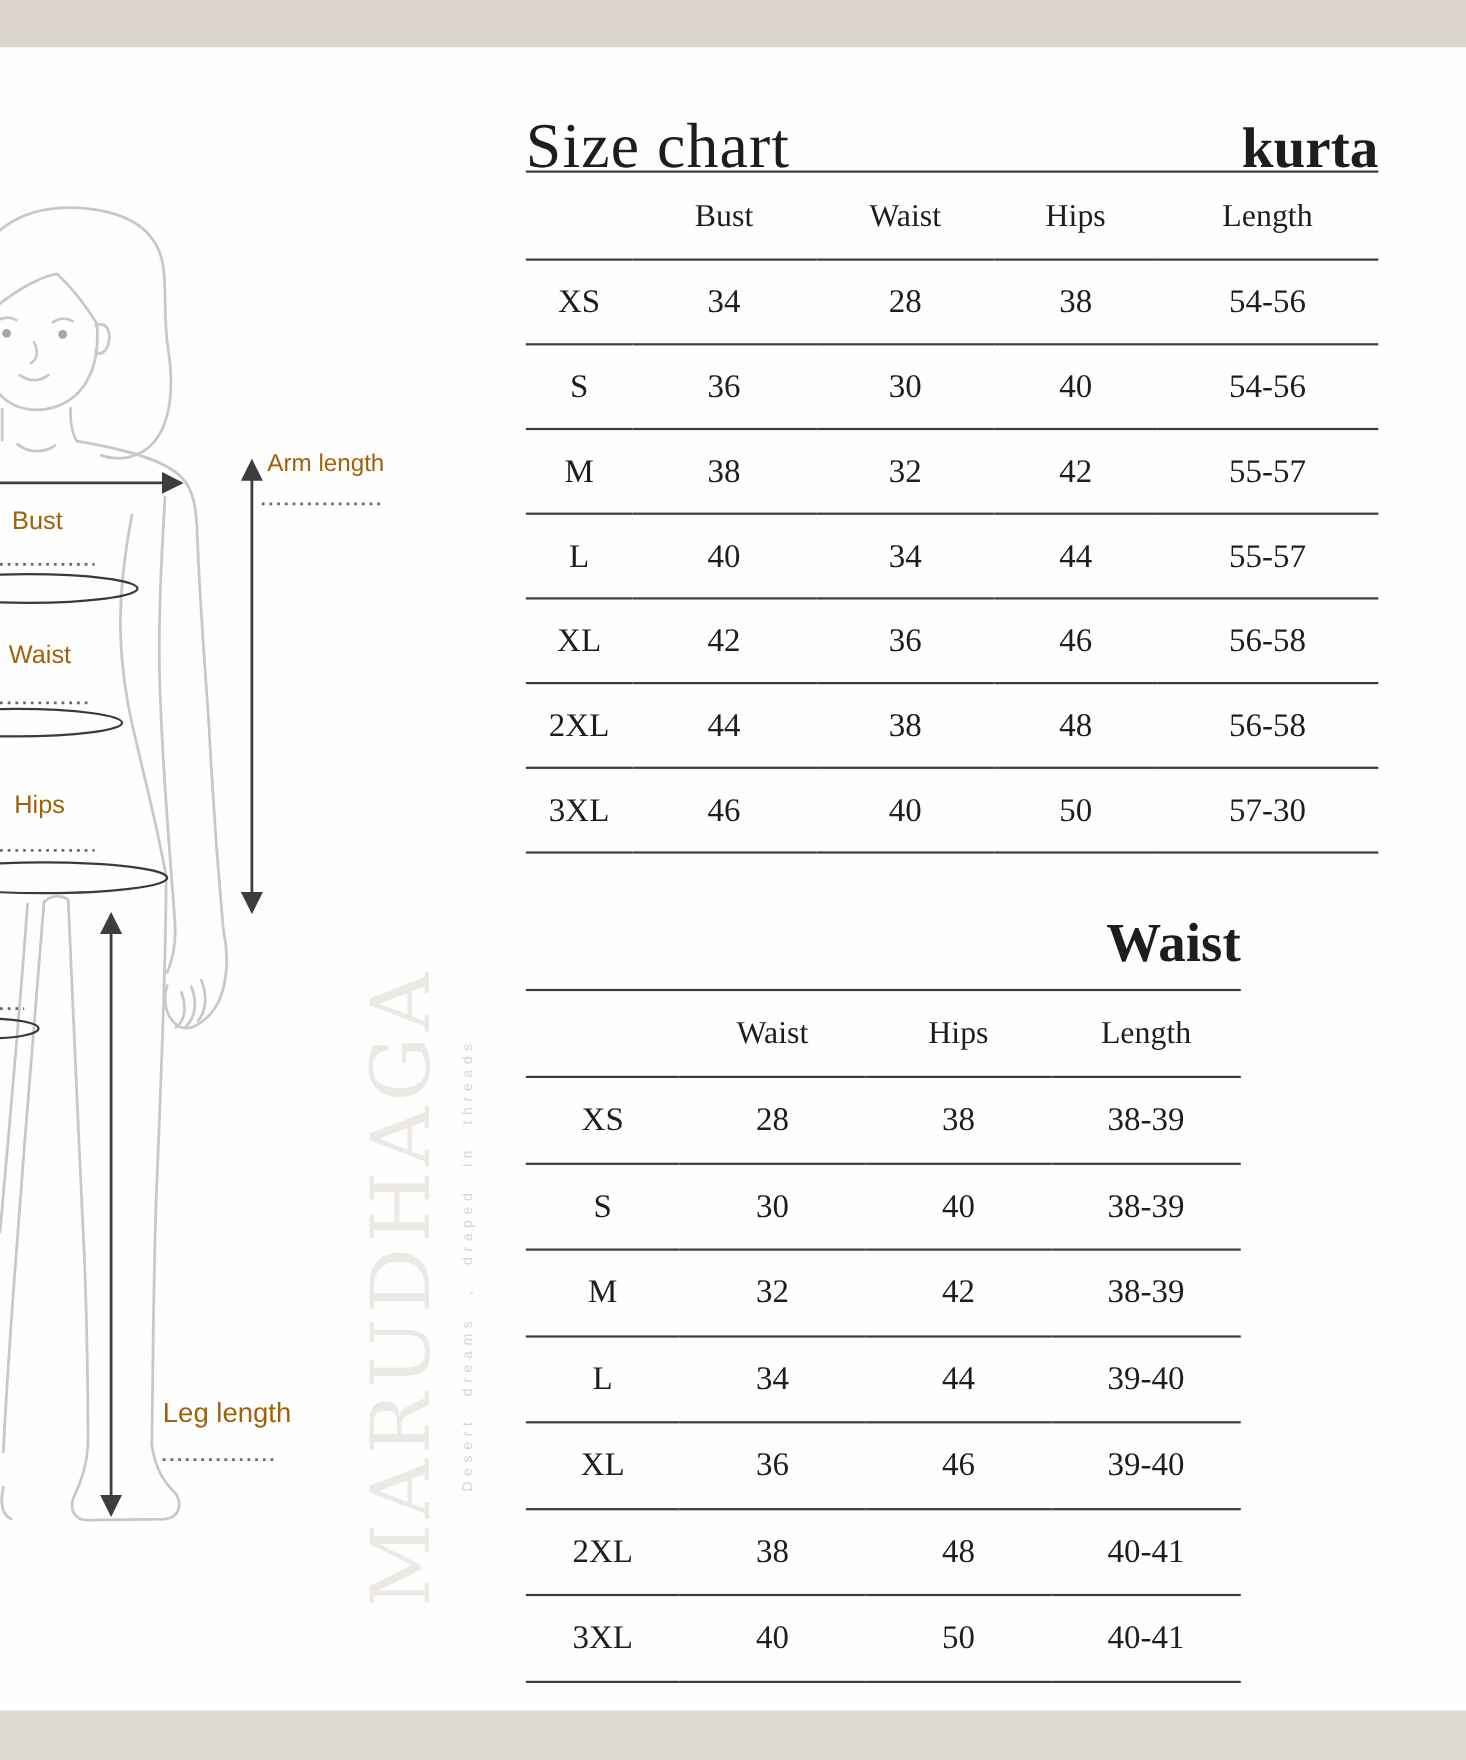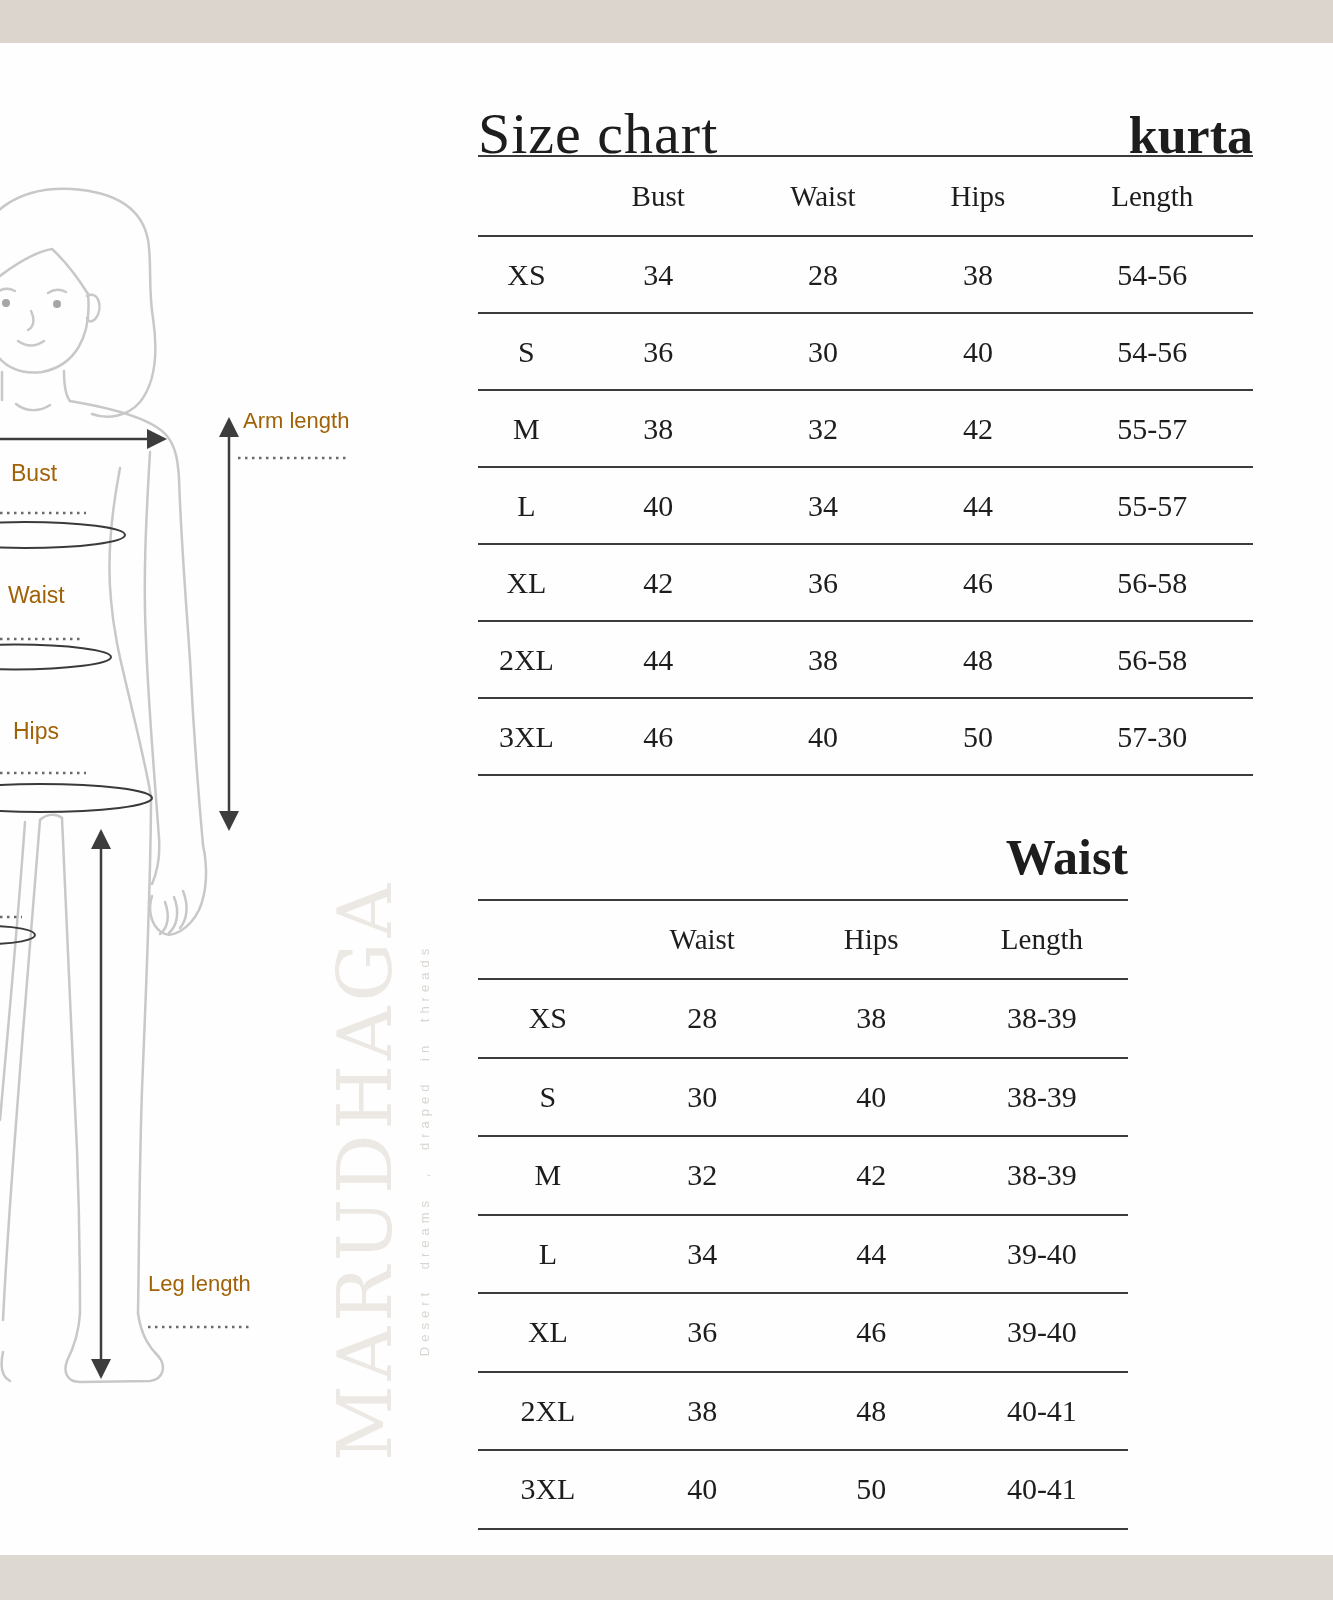--- a/index.html
+++ b/index.html
@@ -104,21 +104,21 @@
     <line x1="0" y1="773" x2="86" y2="773"></line>
     <line x1="0" y1="917" x2="22" y2="917"></line>
     <line x1="148" y1="1327" x2="252" y2="1327"></line>
   </g>
 </svg>
 
 <div class="mlabel" style="left:243px;top:408px;font-size:22px;">Arm length</div>
 <div class="mlabel" style="left:11px;top:460px;font-size:23px;">Bust</div>
 <div class="mlabel" style="left:8px;top:582px;font-size:23px;">Waist</div>
 <div class="mlabel" style="left:13px;top:718px;font-size:23px;">Hips</div>
-<div class="mlabel" style="left:148px;top:1271px;font-size:22px;">Leg length</div>
+<div class="mlabel" style="left:148px;top:1271px;font-size:25px;">Leg length</div>
 
 <div class="title-row">
   <div class="size-chart-title">Size chart</div>
   <div class="kurta-title">kurta</div>
 </div>
 
 <div class="tbl kurta-tbl">
   <table>
     <colgroup>
         <col style="width:12.5%">

